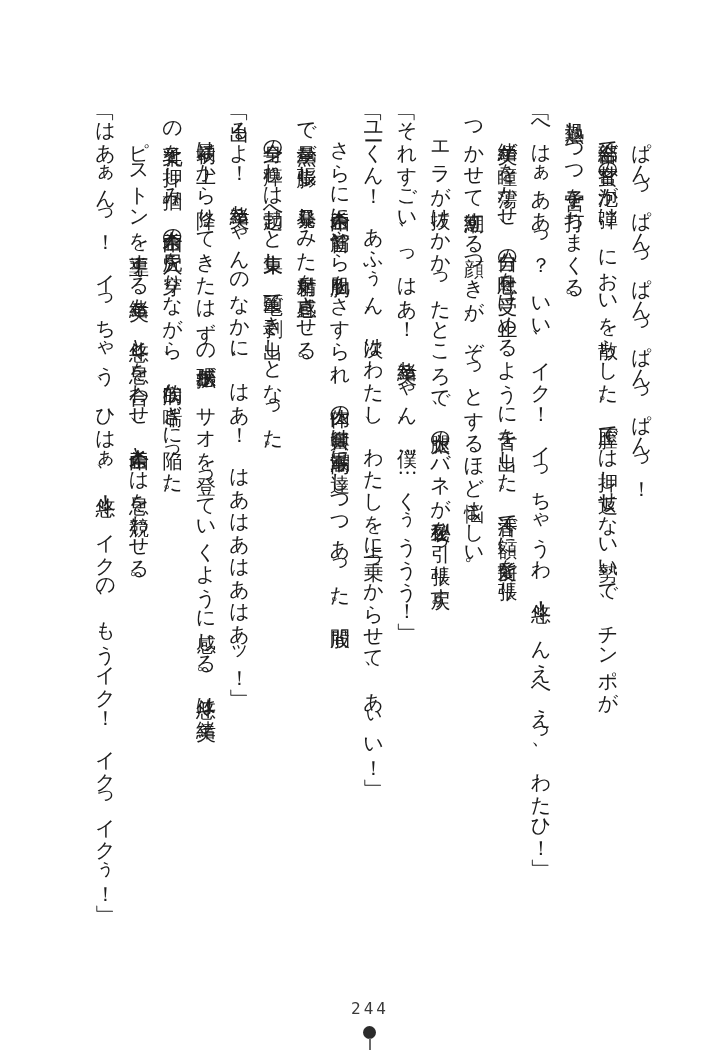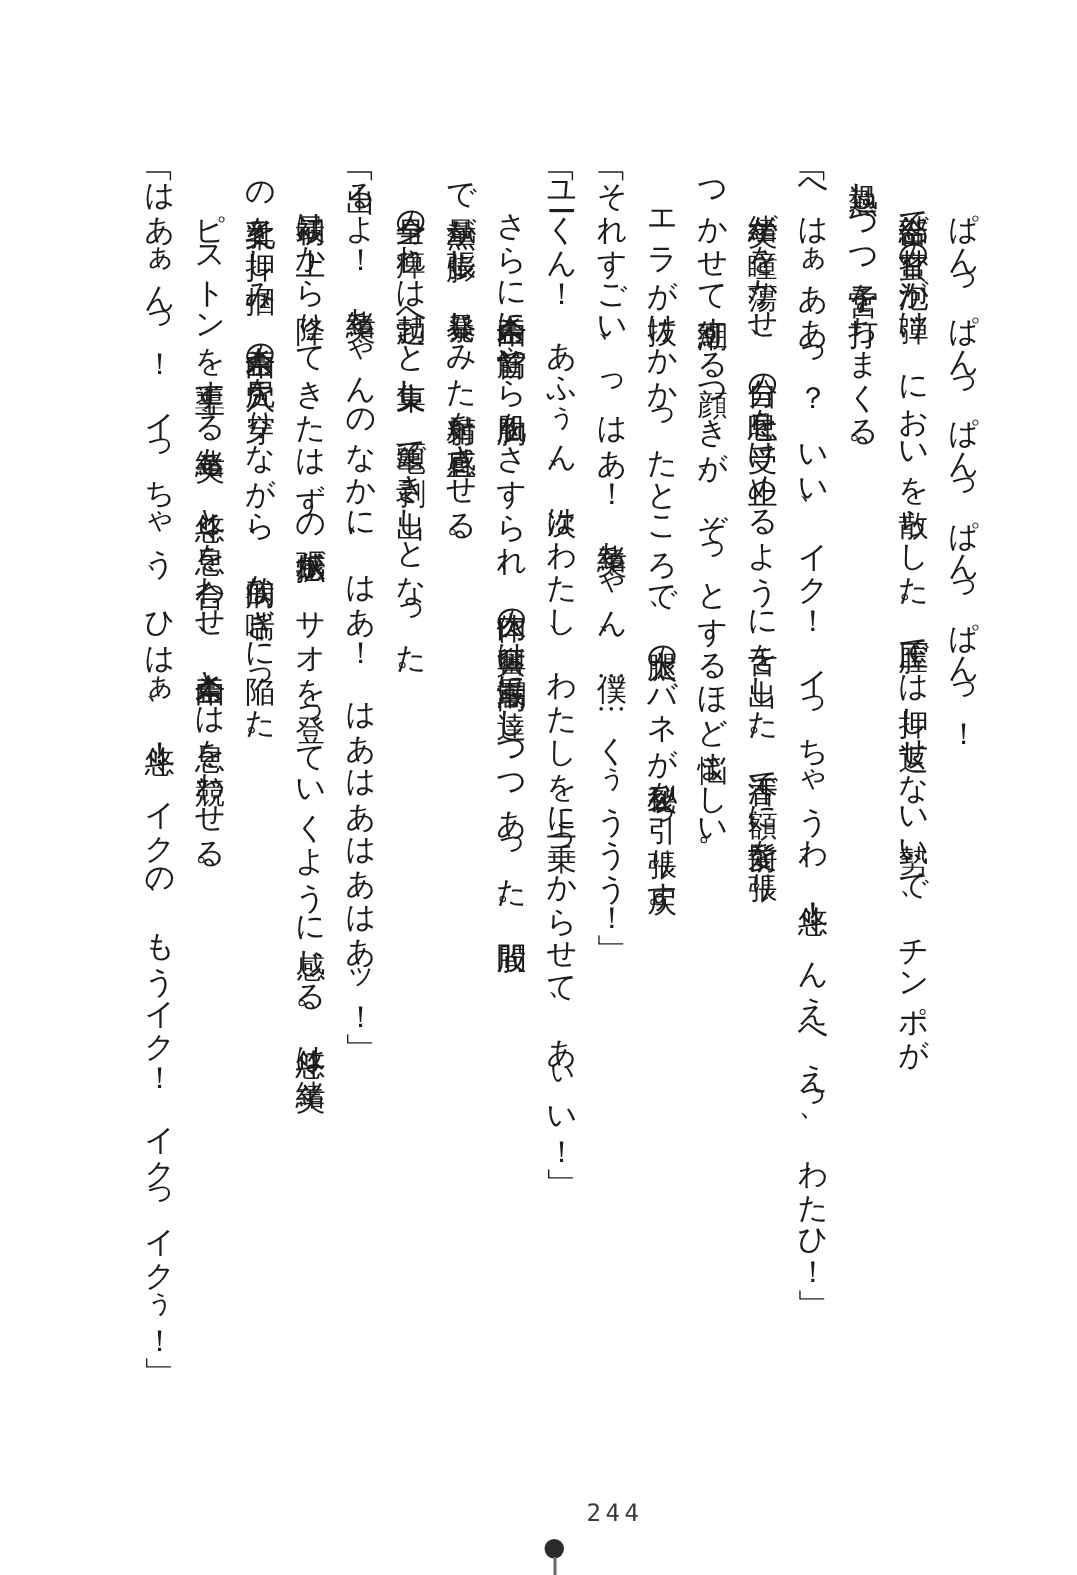--- a/index.html
+++ b/index.html
@@ -36,21 +36,20 @@
     text-indent: 20px;        
   }
   .page-number {
     position: absolute;
     left: 351px;
     top: 999px;
     font-family: "DejaVu Sans Mono", "Liberation Mono", monospace;
     font-size: 16px;
     letter-spacing: 3px;
     color: #3a3a3a;
-    margin-left: 40px;
   }
   .center-marker {
     position: absolute;
     left: 363px;
     top: 1026px;
     width: 13px;
     height: 24px;
   }
   .center-marker .dot {
     position: absolute;

